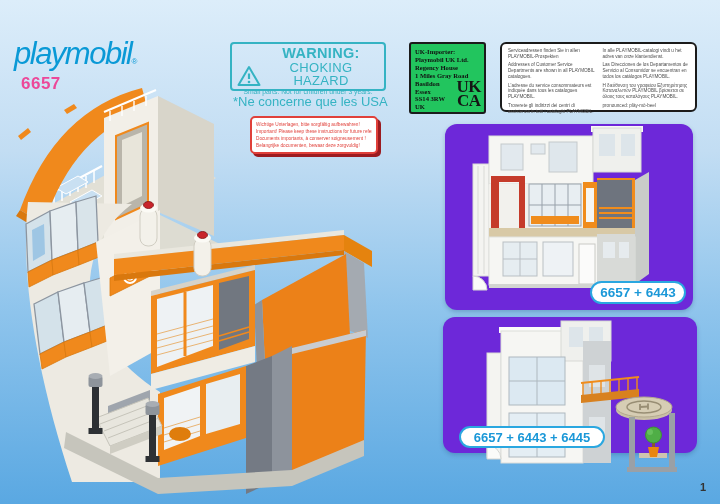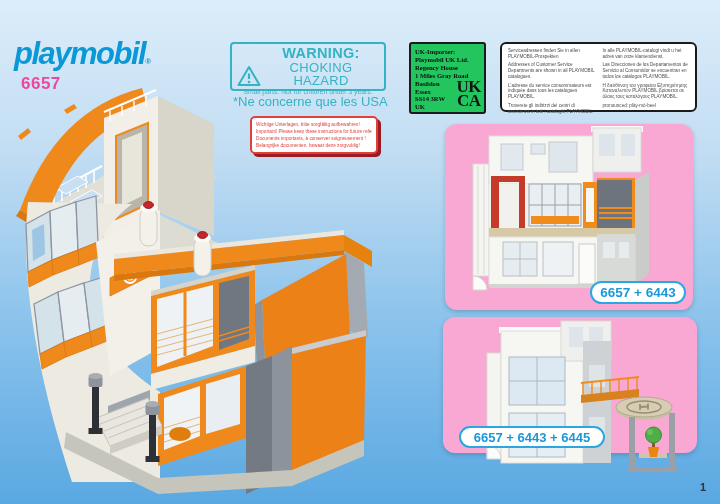--- a/index.html
+++ b/index.html
@@ -2,21 +2,21 @@
 <html><head>
 <meta charset="utf-8">
 <style>
   html,body{margin:0;padding:0;}
   body{width:720px;height:504px;overflow:hidden;position:relative;
        font-family:"Liberation Sans","DejaVu Sans",sans-serif;
        background:linear-gradient(180deg,#dcedfa 0%,#c2ddf3 30%,#8ec4ec 62%,#5aa8e2 100%);}
   .abs{position:absolute;}
 
   
-  .logo{left:14px;top:36px;font-size:31px;font-weight:bold;font-style:italic;
+  .logo{left:14px;top:36px;font-size:31px;font-weight:normal;font-style:italic;
         letter-spacing:-1.5px;color:#0a99d6;}
   .logo .reg{font-size:8px;font-style:normal;letter-spacing:0;vertical-align:baseline;}
   .setno{left:21px;top:74px;font-size:17px;font-weight:bold;color:#ec4899;letter-spacing:.5px;}
 
   
   .warnbox{left:230px;top:42px;width:156px;height:49px;border:2px solid #35b3c3;border-radius:4px;
            color:#35b3c3;display:flex;align-items:flex-end;padding:2px 4px;box-sizing:border-box;
            flex-wrap:wrap;justify-content:center;}
   .warnbox .wtri{width:26px;flex:0 0 26px;display:flex;align-items:center;justify-content:center;}
   .warnbox .wtxt{flex:1;text-align:center;line-height:1.02;}
@@ -38,21 +38,21 @@
   .ukca{position:absolute;right:3px;top:36px;font-weight:bold;font-size:17px;line-height:.82;
         letter-spacing:-.5px;color:#151515;text-align:center;}
 
   
   .svcbox{left:500px;top:42px;width:197px;height:70px;background:#fff;border:2px solid #1b1b1b;
           border-radius:6px;box-sizing:border-box;padding:4px 6px;display:flex;gap:8px;color:#4c4c4c;}
   .svcbox .col{flex:1;min-width:0;}
   .svcbox p{margin:0 0 3px 0;font-size:4.6px;line-height:1.25;}
 
   
-  .card{background:#f9a8d4;border-radius:12px;box-shadow:0 2px 4px rgba(20,60,100,.25);}
+  .card{background:#6d28d9;border-radius:12px;box-shadow:0 2px 4px rgba(20,60,100,.25);}
   .card1{left:445px;top:124px;width:248px;height:186px;}
   .card2{left:443px;top:317px;width:254px;height:136px;}
   .pill{position:absolute;background:#fff;border:2.5px solid #2aa7e0;border-radius:13px;
         color:#1b98d8;font-weight:bold;font-size:13.5px;display:flex;align-items:center;
         justify-content:center;white-space:nowrap;box-sizing:border-box;}
   .pill1{right:7px;bottom:6px;width:96px;height:23px;}
   .pill2{left:16px;bottom:5px;width:146px;height:22px;font-size:13px;}
 
   .pageno{left:700px;top:481px;font-size:11px;font-weight:bold;color:#333;}
 </style>

